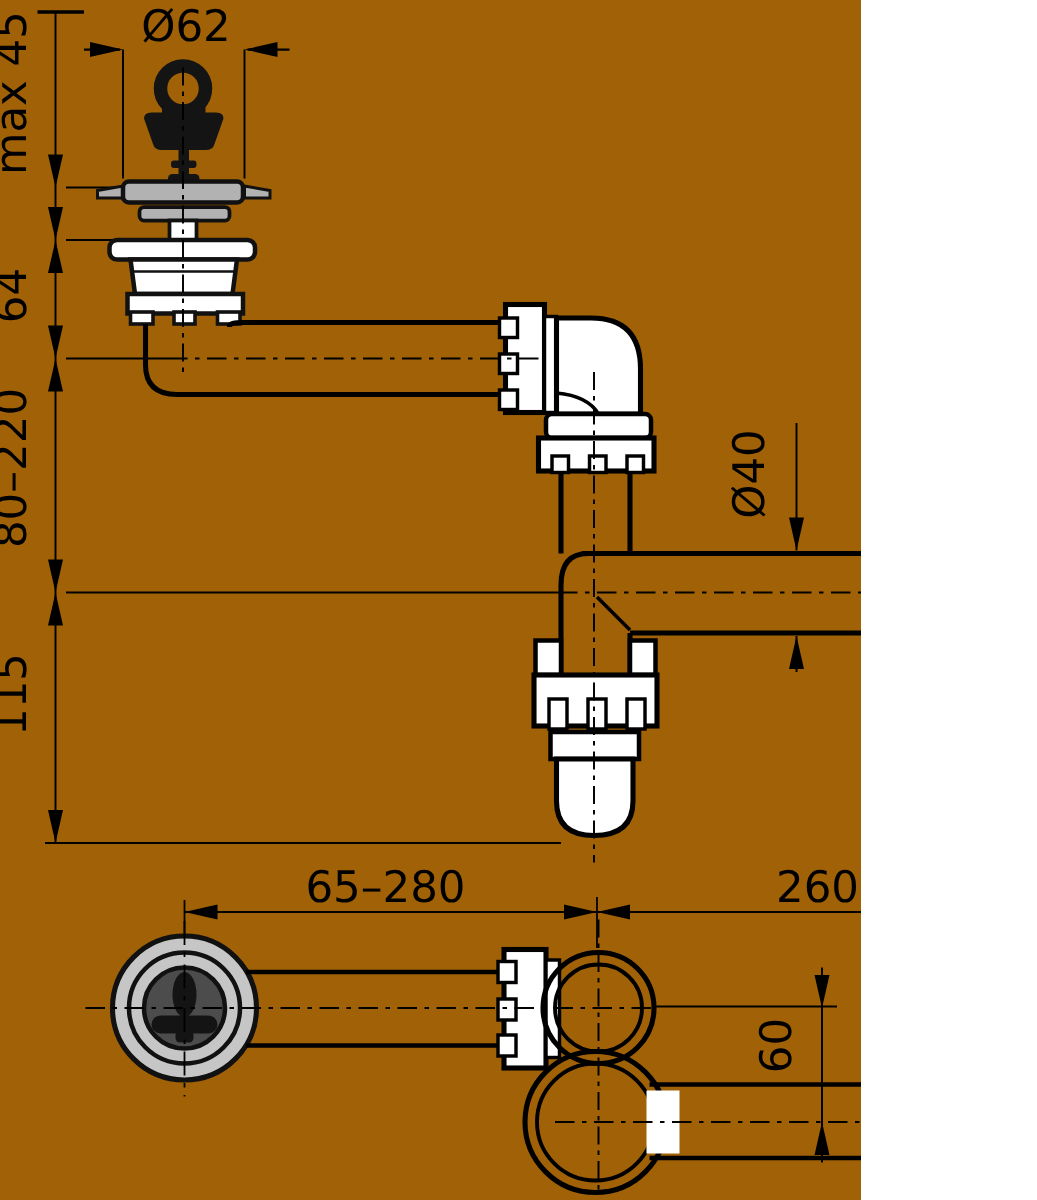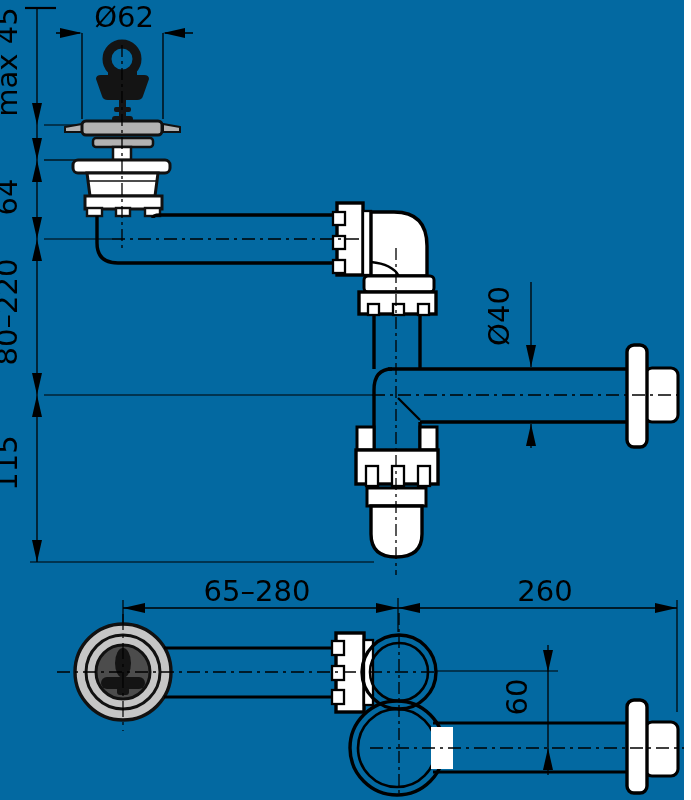--- a/index.html
+++ b/index.html
@@ -1,16 +1,16 @@
 <!DOCTYPE html>
 <html><head>
 <meta charset="utf-8">
 <style>
   html,body{margin:0;padding:0;background:#ffffff;}
-  .stage{position:relative;width:684px;height:800px;background:#0369a1;overflow:hidden;
+  .stage{position:relative;width:574px;height:800px;background:#a16207;overflow:hidden;
          font-family:"DejaVu Sans", sans-serif;}
   svg{display:block;}
   text{font-family:"DejaVu Sans", sans-serif;fill:#000;}
   .dim{font-size:29px;}
 </style>
 </head>
 <body>
 
 <div class="stage">
 <svg width="691" height="800" viewBox="0 0 691 800">

